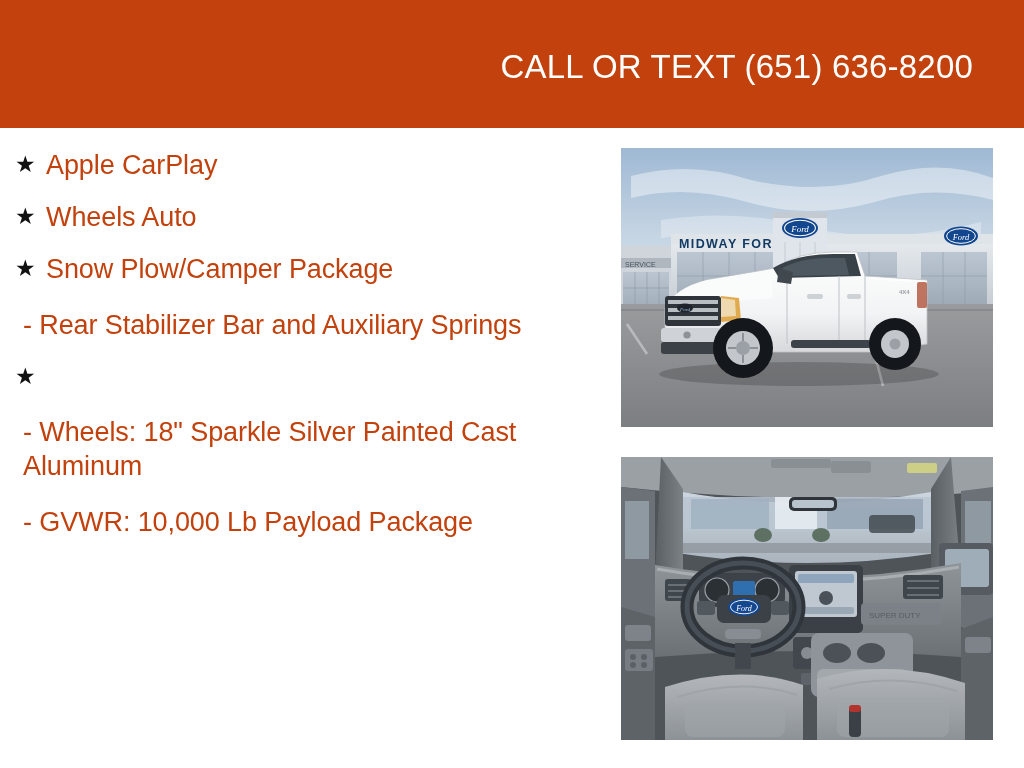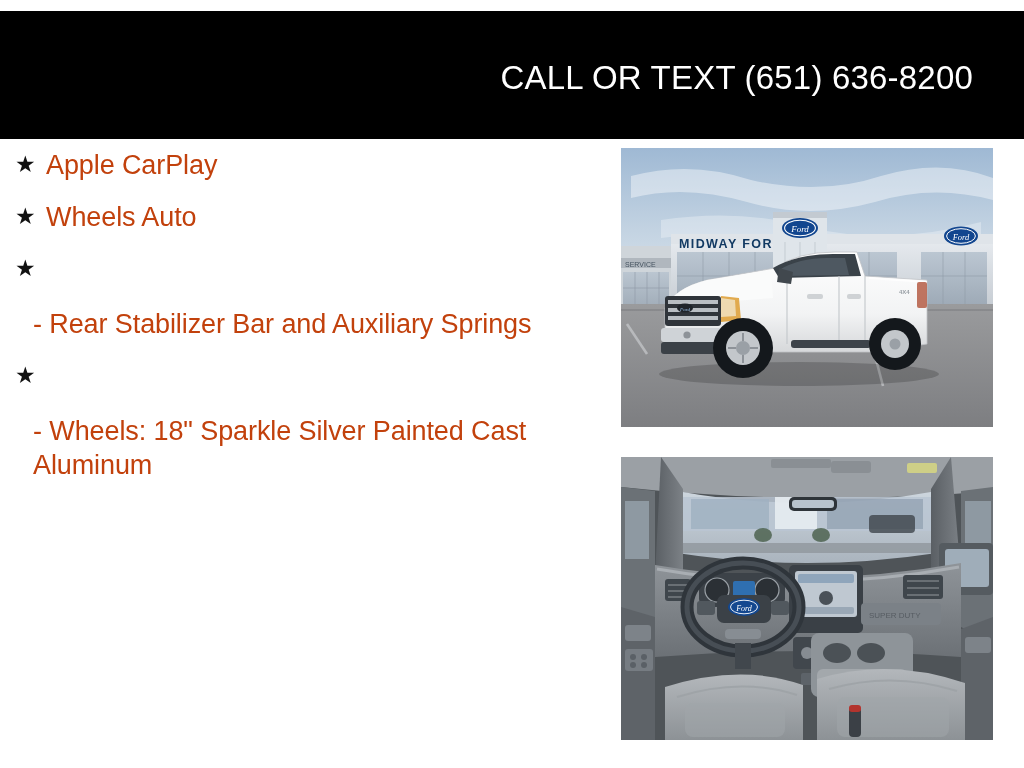--- a/index.html
+++ b/index.html
@@ -11,24 +11,24 @@
     height: 768px;
     background: #ffffff;
     font-family: "Liberation Sans", sans-serif;
     overflow: hidden;
     position: relative;
   }
 
   
   #header-banner {
     position: absolute;
-    left: 0; top: 11px;
+    left: 0; top: 0;
     width: 1024px;
     height: 128px;
-    background: #000000;
+    background: #c2410c;
     box-sizing: border-box;
   }
   #header-phone {
     position: absolute;
     right: 51px;
     top: 50px;
     font-size: 33px;
     line-height: 34px;
     letter-spacing: 0.2px;
     color: #ffffff;
@@ -61,21 +61,21 @@
     line-height: 33px;
     color: #111111;
   }
   .feature-text {
     font-size: 27px;
     line-height: 34px;
     color: #c2410c;
     letter-spacing: -0.1px;
   }
   .feature-row.sub {
-    padding-left: 33px;
+    padding-left: 23px;
     margin-top: 22px;
     display: block;
   }
   .feature-row.sub .feature-text {
     display: block;
     max-width: 515px;
     text-indent: 0;
   }
 
   
@@ -110,35 +110,39 @@
     <span class="feature-text">Apple CarPlay</span>
   </div>
 
   <div class="feature-row main">
     <span class="star-bullet">★</span>
     <span class="feature-text">Wheels Auto</span>
   </div>
 
   <div class="feature-row main">
     <span class="star-bullet">★</span>
+    <span class="feature-text">Snow Plow/Camper Package</span>
   </div>
 
   <div class="feature-row sub">
     <span class="feature-text">- Rear Stabilizer Bar and Auxiliary Springs</span>
   </div>
 
   <div class="feature-row main">
     <span class="star-bullet">★</span>
   </div>
 
 
   <div class="feature-row sub">
     <span class="feature-text">- Wheels: 18" Sparkle Silver Painted Cast Aluminum</span>
   </div>
 
+  <div class="feature-row sub">
+    <span class="feature-text">- GVWR: 10,000 Lb Payload Package</span>
+  </div>
 
 </div>
 
 <div class="photo-frame" id="photo-exterior">
   <svg viewBox="0 0 372 279" preserveAspectRatio="none">
     <defs>
       <linearGradient id="skyG" x1="0" y1="0" x2="0" y2="1">
         <stop offset="0%" stop-color="#9fb9d4"></stop>
         <stop offset="55%" stop-color="#c3d3e2"></stop>
         <stop offset="100%" stop-color="#dde6ee"></stop>

